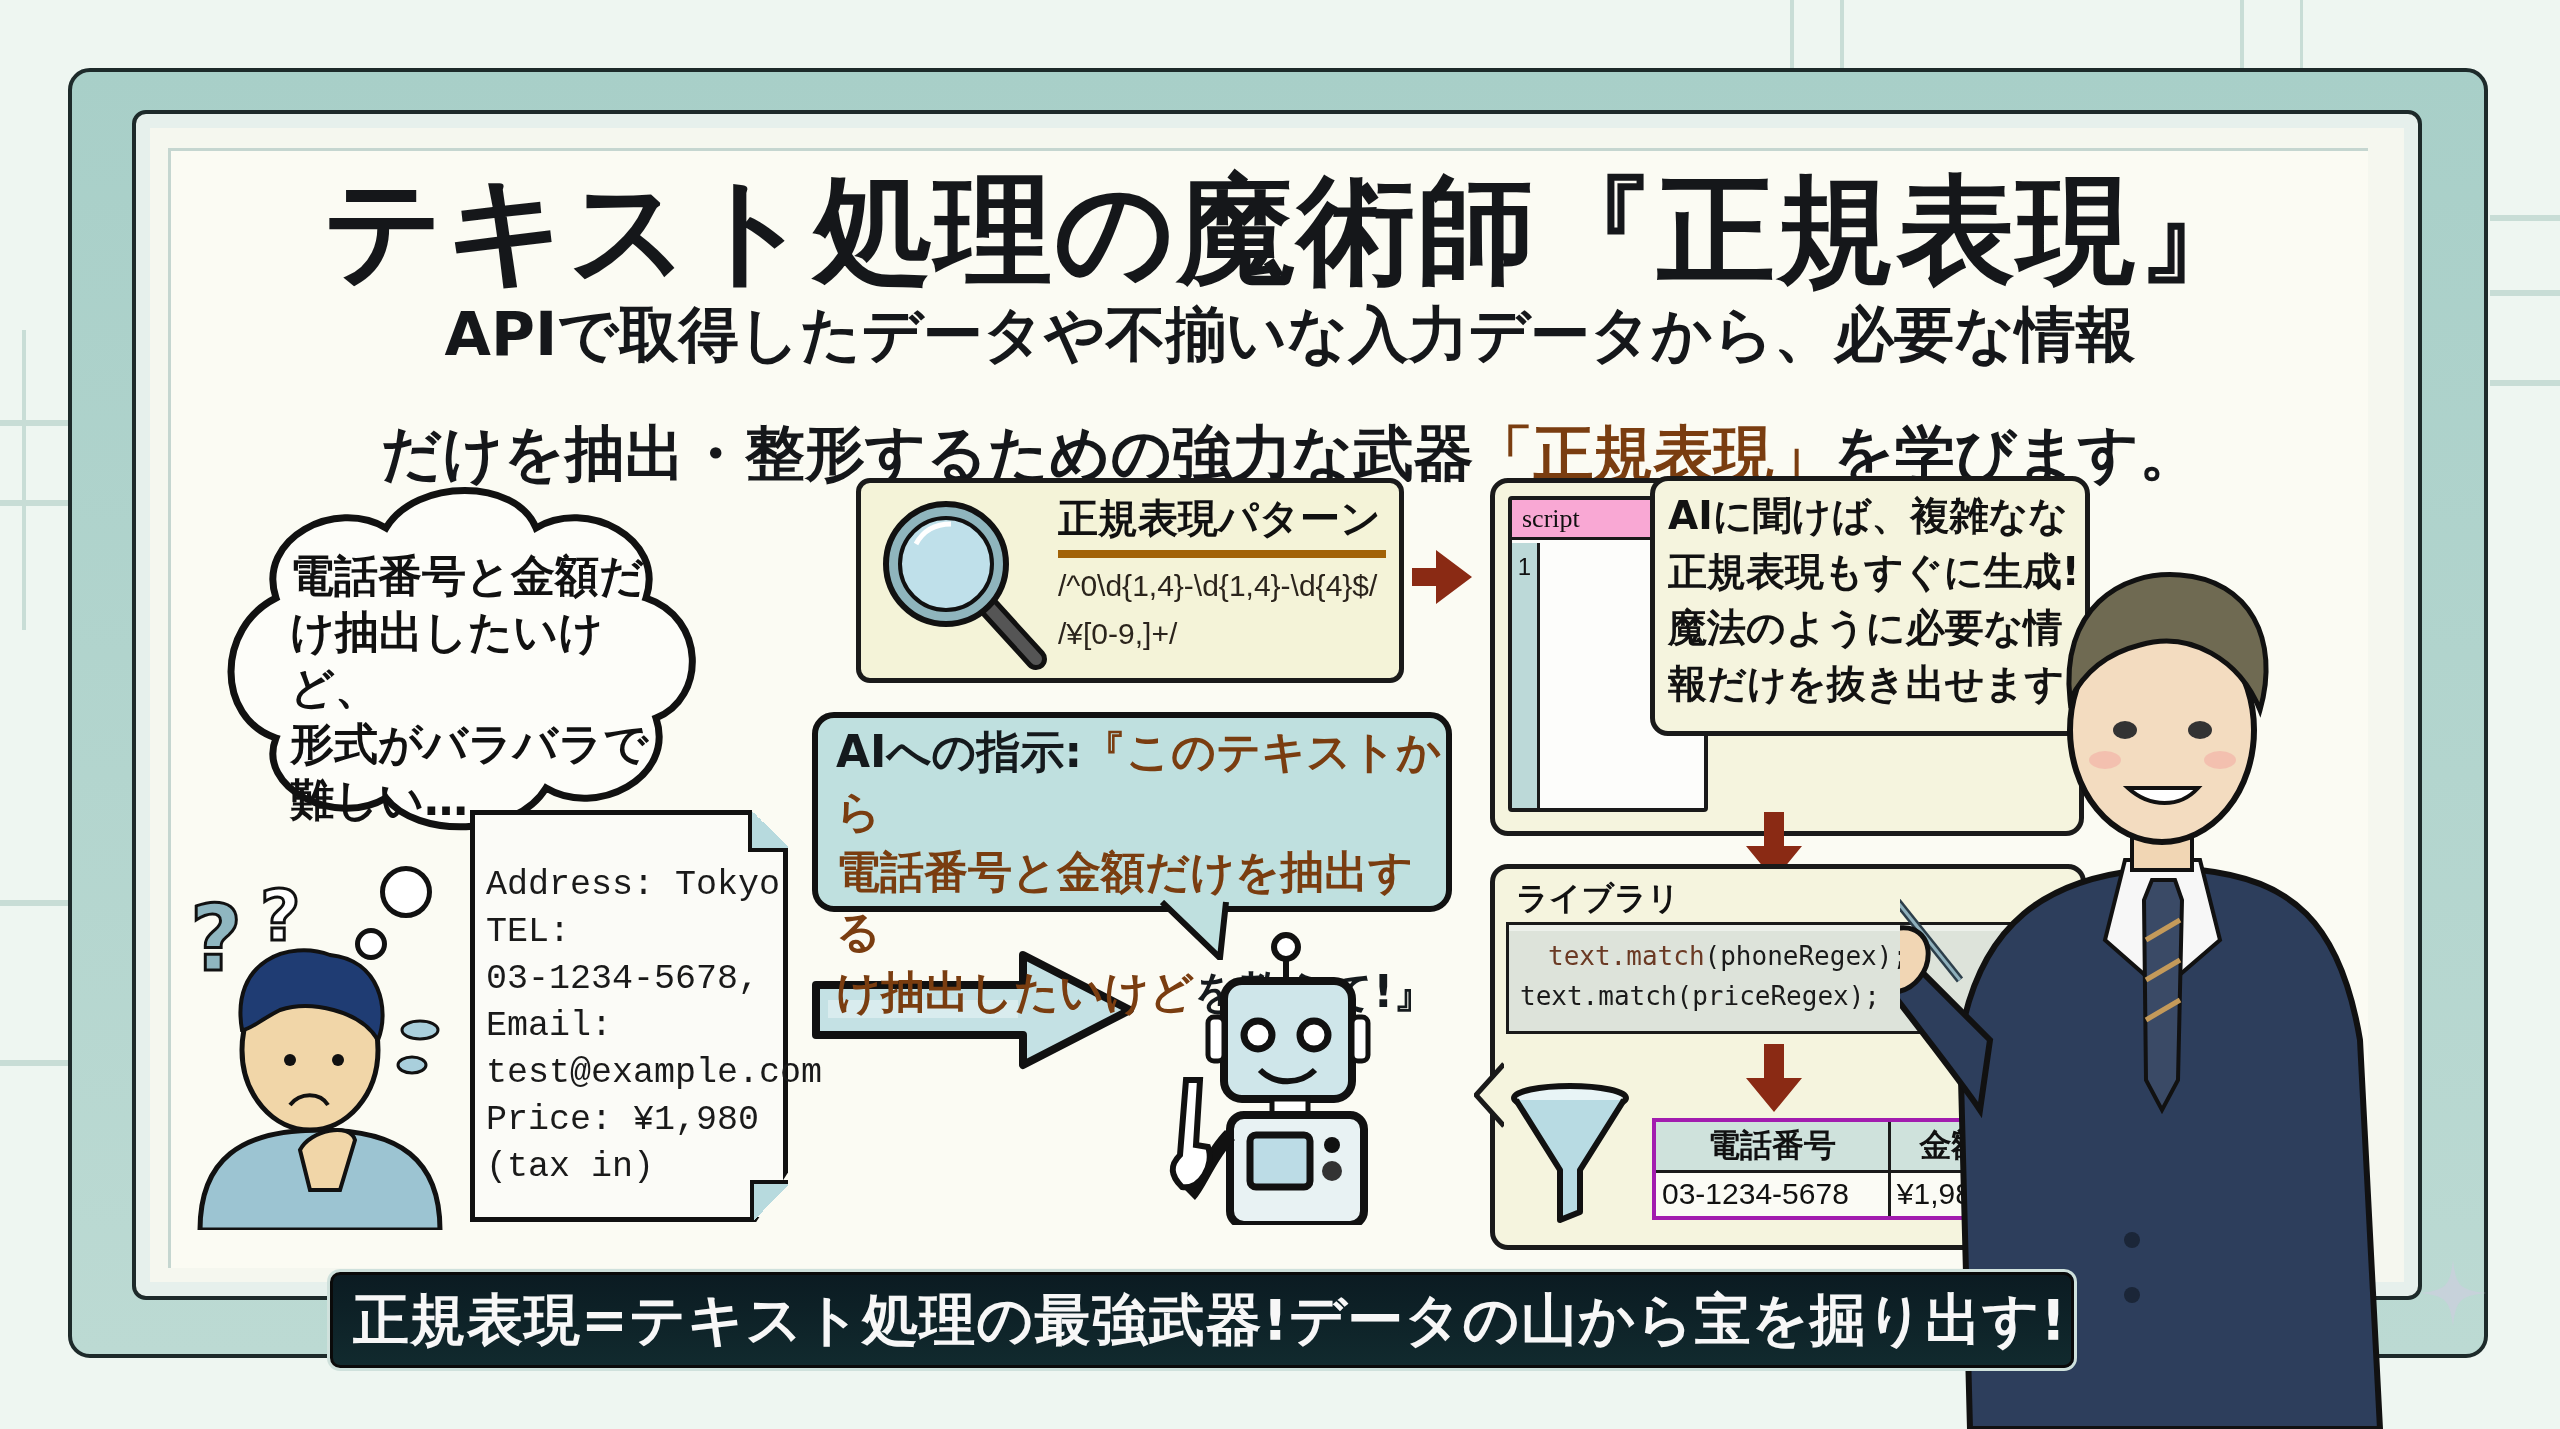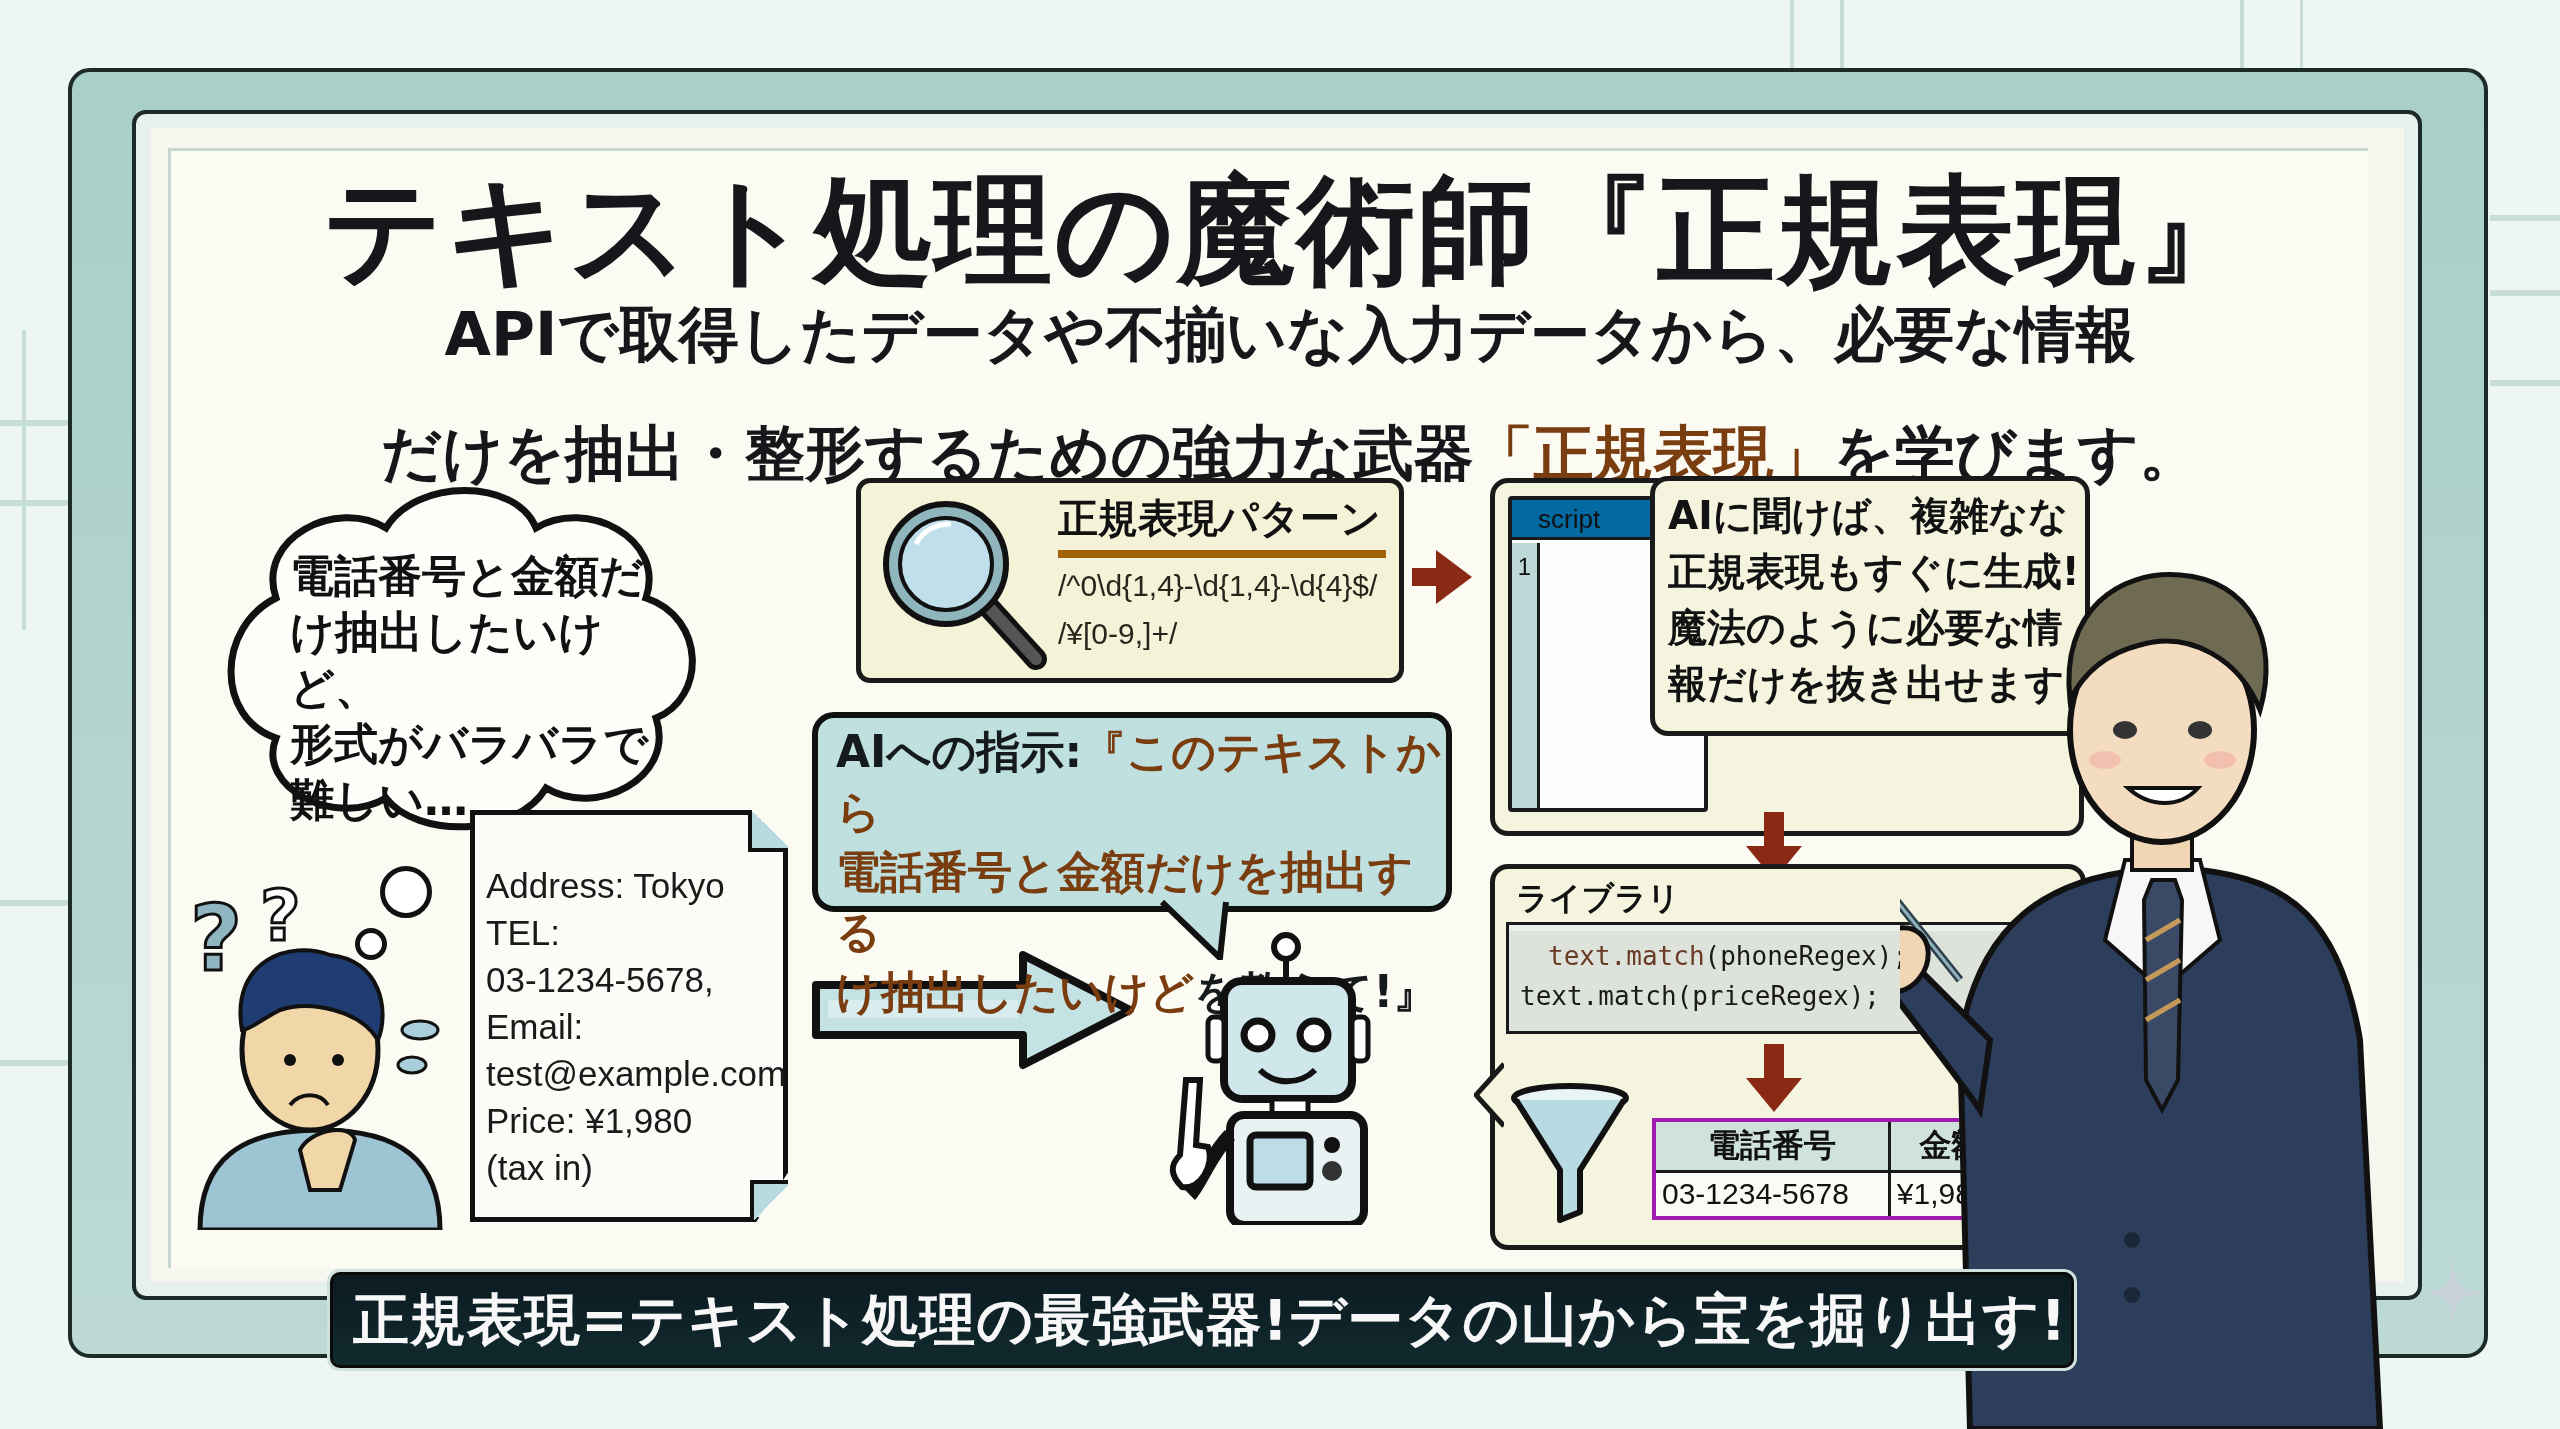--- a/index.html
+++ b/index.html
@@ -60,21 +60,21 @@
     position: absolute; left: 470px; top: 810px; width: 318px; height: 412px;
     background: #fbfbf7; border: 5px solid #111;
     clip-path: polygon(0 0, 88% 0, 100% 10%, 100% 88%, 90% 100%, 0 100%);
   }
   .doc-fold1 { position: absolute; left: 748px; top: 810px; width: 40px; height: 42px;
     background: linear-gradient(225deg, transparent 50%, #b7dade 50%); border-left: 4px solid #111; border-bottom: 4px solid #111; }
   .doc-fold2 { position: absolute; left: 750px; top: 1180px; width: 38px; height: 42px;
     background: linear-gradient(315deg, transparent 50%, #b7dade 50%); border-left: 4px solid #111; border-top: 4px solid #111; }
   .doc-text {
     position: absolute; left: 486px; top: 862px; width: 300px;
-    font-family: Liberation Sans, sans-serif; font-size: 35px; line-height: 47px; color: #1a1a1a;
+    font-family: Liberation Mono, monospace; font-size: 35px; line-height: 47px; color: #1a1a1a;
   }
 
   
   .big-arrow { position: absolute; left: 808px; top: 950px; width: 330px; height: 120px; }
 
   
   .pattern-box {
     position: absolute; left: 856px; top: 478px; width: 548px; height: 205px;
     background: #f4f3d8; border: 5px solid #1a1a1a; border-radius: 14px;
   }
@@ -106,22 +106,22 @@
   .script-panel {
     position: absolute; left: 1490px; top: 478px; width: 594px; height: 358px;
     background: #f5f4de; border: 5px solid #1a1a1a; border-radius: 18px;
   }
   .script-window {
     position: absolute; left: 1508px; top: 496px; width: 200px; height: 316px;
     background: #fdfdfb; border: 4px solid #1a1a1a; border-radius: 4px;
   }
   .script-tab {
     position: absolute; left: 1512px; top: 500px; width: 192px; height: 40px;
-    background: #0369a1; border-bottom: 3px solid #1a1a1a;
-    font-family: Liberation Sans, sans-serif; font-size: 26px; line-height: 38px; padding-left: 26px;
+    background: #f9a8d4; border-bottom: 3px solid #1a1a1a;
+    font-family: Liberation Serif, serif; font-size: 26px; line-height: 38px; padding-left: 10px;
   }
   .script-gutter {
     position: absolute; left: 1512px; top: 543px; width: 28px; height: 265px;
     background: #bcd9d8; border-right: 3px solid #1a1a1a;
     font-family: "Liberation Sans", sans-serif; font-size: 24px; text-align: center; padding-top: 10px;
   }
   .speech-box {
     position: absolute; left: 1650px; top: 476px; width: 440px; height: 260px;
     background: #f5f4de; border: 5px solid #1a1a1a; border-radius: 18px;
   }

